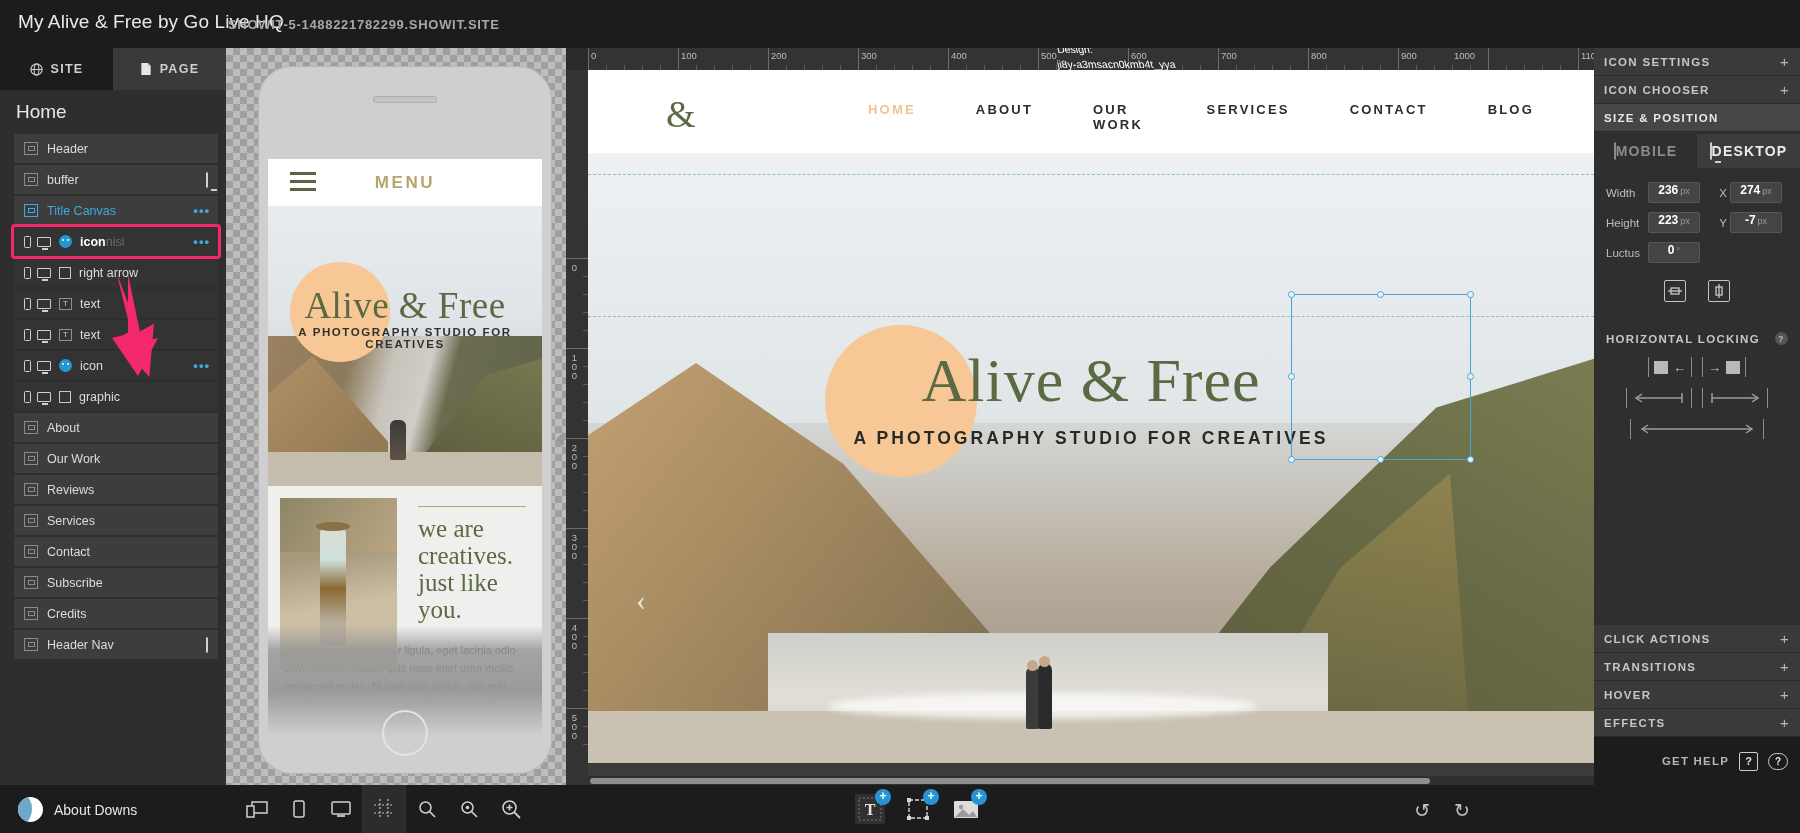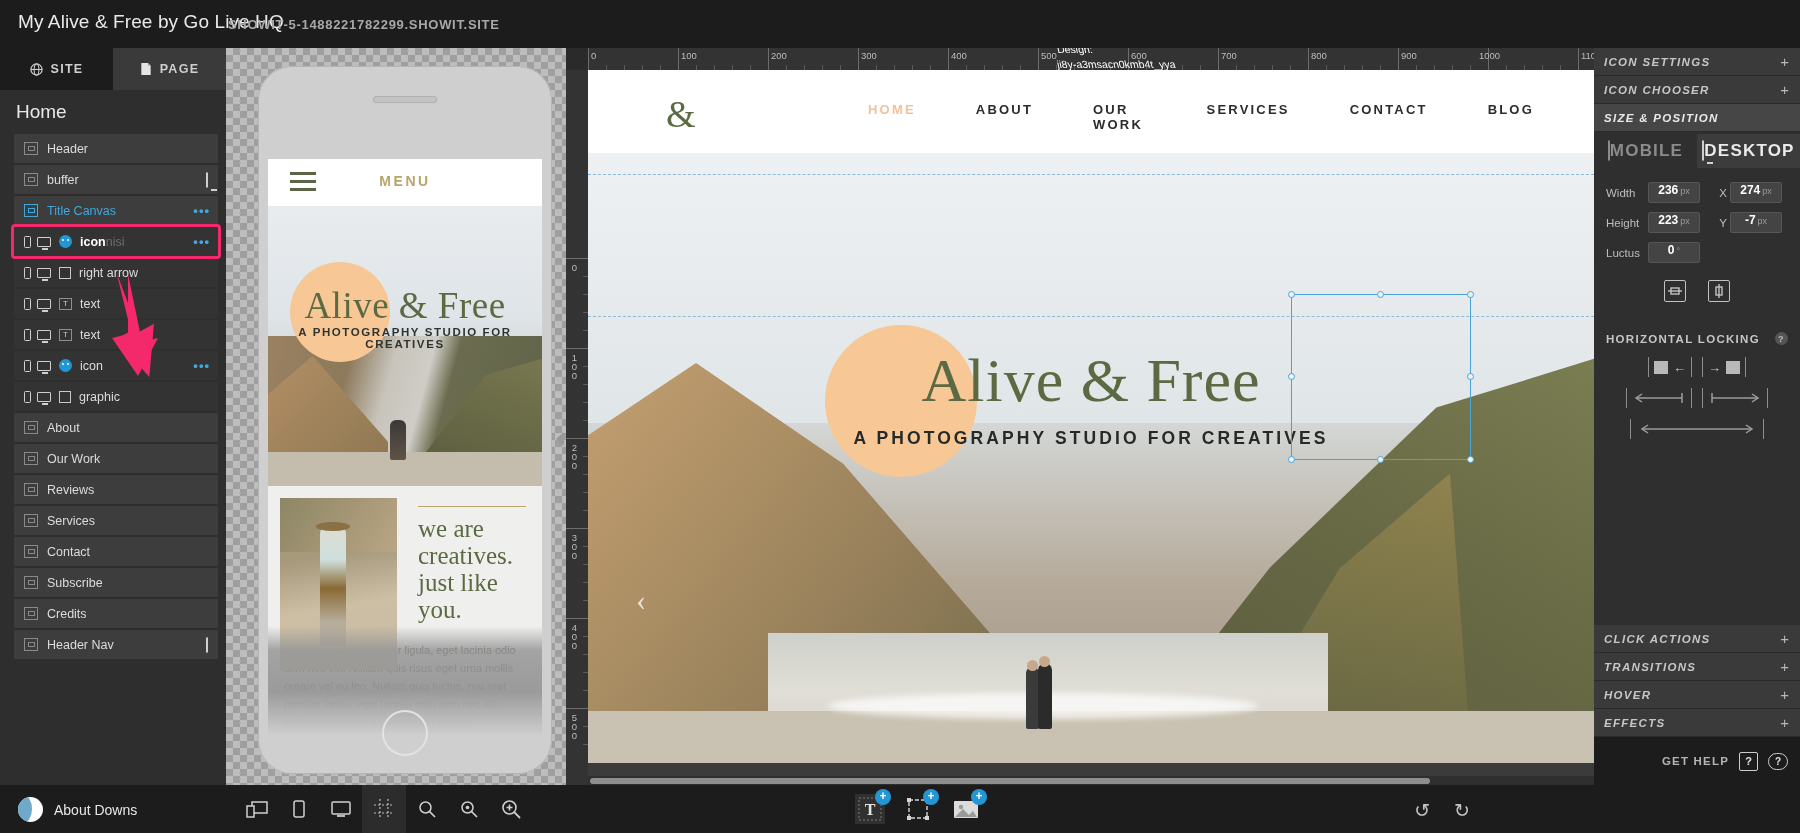--- a/index.html
+++ b/index.html
@@ -101,21 +101,21 @@
   }
   .phone-speaker{position:absolute;left:50%;top:30px;transform:translateX(-50%);
      width:64px;height:7px;border-radius:4px;background:#c4c4c4;box-shadow:inset 0 0 0 1px #b0b0b0;}
   .phone-screen{position:absolute;left:10px;top:93px;width:274px;height:575px;background:#fff;overflow:hidden;}
   .phone-home{position:absolute;left:50%;bottom:18px;transform:translateX(-50%);
      width:46px;height:46px;border-radius:50%;border:2px solid #e3e3e3;}
   .ph-nav{height:47px;background:#fff;display:flex;align-items:center;position:relative;}
   .burger{position:absolute;left:22px;top:13px;width:26px;}
   .burger span{display:block;height:3px;background:#5b6447;margin-bottom:5px;}
   .ph-menu{position:absolute;left:50%;transform:translateX(-50%);top:14px;
-     font-size:14px;letter-spacing:2.6px;color:#b8a56a;font-weight:bold;font-family:"Liberation Sans",sans-serif;}
+     font-size:17px;letter-spacing:2.6px;color:#b8a56a;font-weight:bold;font-family:"Liberation Sans",sans-serif;}
   .ph-hero{height:280px;position:relative;overflow:hidden;
      background:linear-gradient(to bottom,#e8ecef 0%,#dfe4e8 40%,#cfd3d2 60%,#b9b0a3 100%);}
   .ph-rocks{position:absolute;left:0;bottom:0;width:100%;height:150px;
      background:linear-gradient(105deg,#9a8162 0%,#8c7a5b 28%,#c8c4bc 42%,#cfcdc6 54%,#6b6c4f 62%,#5f6348 100%);}
   .ph-rock-l{position:absolute;left:-10px;bottom:0;width:130px;height:130px;
      background:linear-gradient(135deg,#b49066,#8a7550);clip-path:polygon(0 100%,0 36%,42% 0,100% 66%,100% 100%);}
   .ph-rock-r{position:absolute;right:-16px;bottom:0;width:150px;height:150px;
      background:linear-gradient(200deg,#7d7d52,#56593c);clip-path:polygon(100% 100%,100% 12%,52% 26%,10% 80%,0 100%);}
   .ph-sand{position:absolute;left:0;bottom:0;width:100%;height:34px;background:#c4bdae;}
   .ph-circle{position:absolute;left:22px;top:56px;width:100px;height:100px;border-radius:50%;background:#f7c795;}
@@ -213,26 +213,26 @@
 
   .scroll-h{position:absolute;left:22px;bottom:0;width:1006px;height:9px;background:#2f2f2f;}
   .scroll-h i{position:absolute;left:2px;top:2px;width:840px;height:6px;border-radius:3px;background:#8e8e8e;display:block;}
   .tri-right{position:absolute;right:-10px;top:384px;width:0;height:0;
       border-top:7px solid transparent;border-bottom:7px solid transparent;border-left:8px solid #9a9a9a;}
 
   
   .rightpanel{position:absolute;right:0;top:48px;width:206px;height:737px;background:#2f2f2f;}
   .rp-row{height:28px;display:flex;align-items:center;justify-content:space-between;
       padding:0 10px;background:#3a3a3a;border-bottom:1px solid #2a2a2a;
-      font-size:11.5px;letter-spacing:1.3px;font-weight:bold;color:#c6c6c6;cursor:pointer;font-style:italic;}
+      font-size:11.5px;letter-spacing:1.3px;font-weight:bold;color:#c6c6c6;cursor:pointer;}
   .rp-row.active{background:#464646;color:#e8e8e8;}
   .rp-plus{color:#b8b8b8;font-size:15px;font-weight:normal;}
   .rp-tabs{display:flex;height:34px;background:#2f2f2f;margin-top:2px;}
   .rp-tab{flex:1;display:flex;align-items:center;justify-content:center;
-      font-size:17px;letter-spacing:1.2px;font-weight:bold;color:#8b8b8b;cursor:pointer;}
+      font-size:14px;letter-spacing:1.2px;font-weight:bold;color:#8b8b8b;cursor:pointer;}
   .rp-tab.active{background:#3c3c3c;color:#eaeaea;}
   .fields{padding:14px 12px 4px 12px;}
   .frow{display:flex;align-items:center;margin-bottom:9px;}
   .flabel{width:42px;font-size:11.5px;color:#bdbdbd;}
   .finput{width:52px;height:21px;background:#444;border:1px solid #565656;border-radius:2px;
       display:flex;align-items:baseline;justify-content:center;gap:2px;cursor:text;}
   .fval{font-size:12px;color:#fff;font-weight:bold;}
   .funit{font-size:9px;color:#9a9a9a;}
   .fsp{width:16px;}
   .flabel2{width:14px;font-size:11.5px;color:#bdbdbd;text-align:center;}
@@ -524,21 +524,21 @@
           <div class="ruler-lbl" style="left:472px">500</div>
         <div class="ruler-tick" style="left:562px"></div>
           <div class="ruler-lbl" style="left:562px">600</div>
         <div class="ruler-tick" style="left:652px"></div>
           <div class="ruler-lbl" style="left:652px">700</div>
         <div class="ruler-tick" style="left:742px"></div>
           <div class="ruler-lbl" style="left:742px">800</div>
         <div class="ruler-tick" style="left:832px"></div>
           <div class="ruler-lbl" style="left:832px">900</div>
         <div class="ruler-tick" style="left:922px"></div>
-          <div class="ruler-lbl" style="left:910px">1000</div>
+          <div class="ruler-lbl" style="left:885px">1000</div>
         <div class="ruler-tick" style="left:1012px"></div>
           <div class="ruler-lbl" style="left:1012px">1100</div>
         <div class="ruler-minor" style="left:40px"></div>
           <div class="ruler-minor" style="left:58px"></div>
         <div class="ruler-minor" style="left:76px"></div>
           <div class="ruler-minor" style="left:94px"></div>
         <div class="ruler-minor" style="left:130px"></div>
           <div class="ruler-minor" style="left:148px"></div>
         <div class="ruler-minor" style="left:166px"></div>
           <div class="ruler-minor" style="left:184px"></div>

